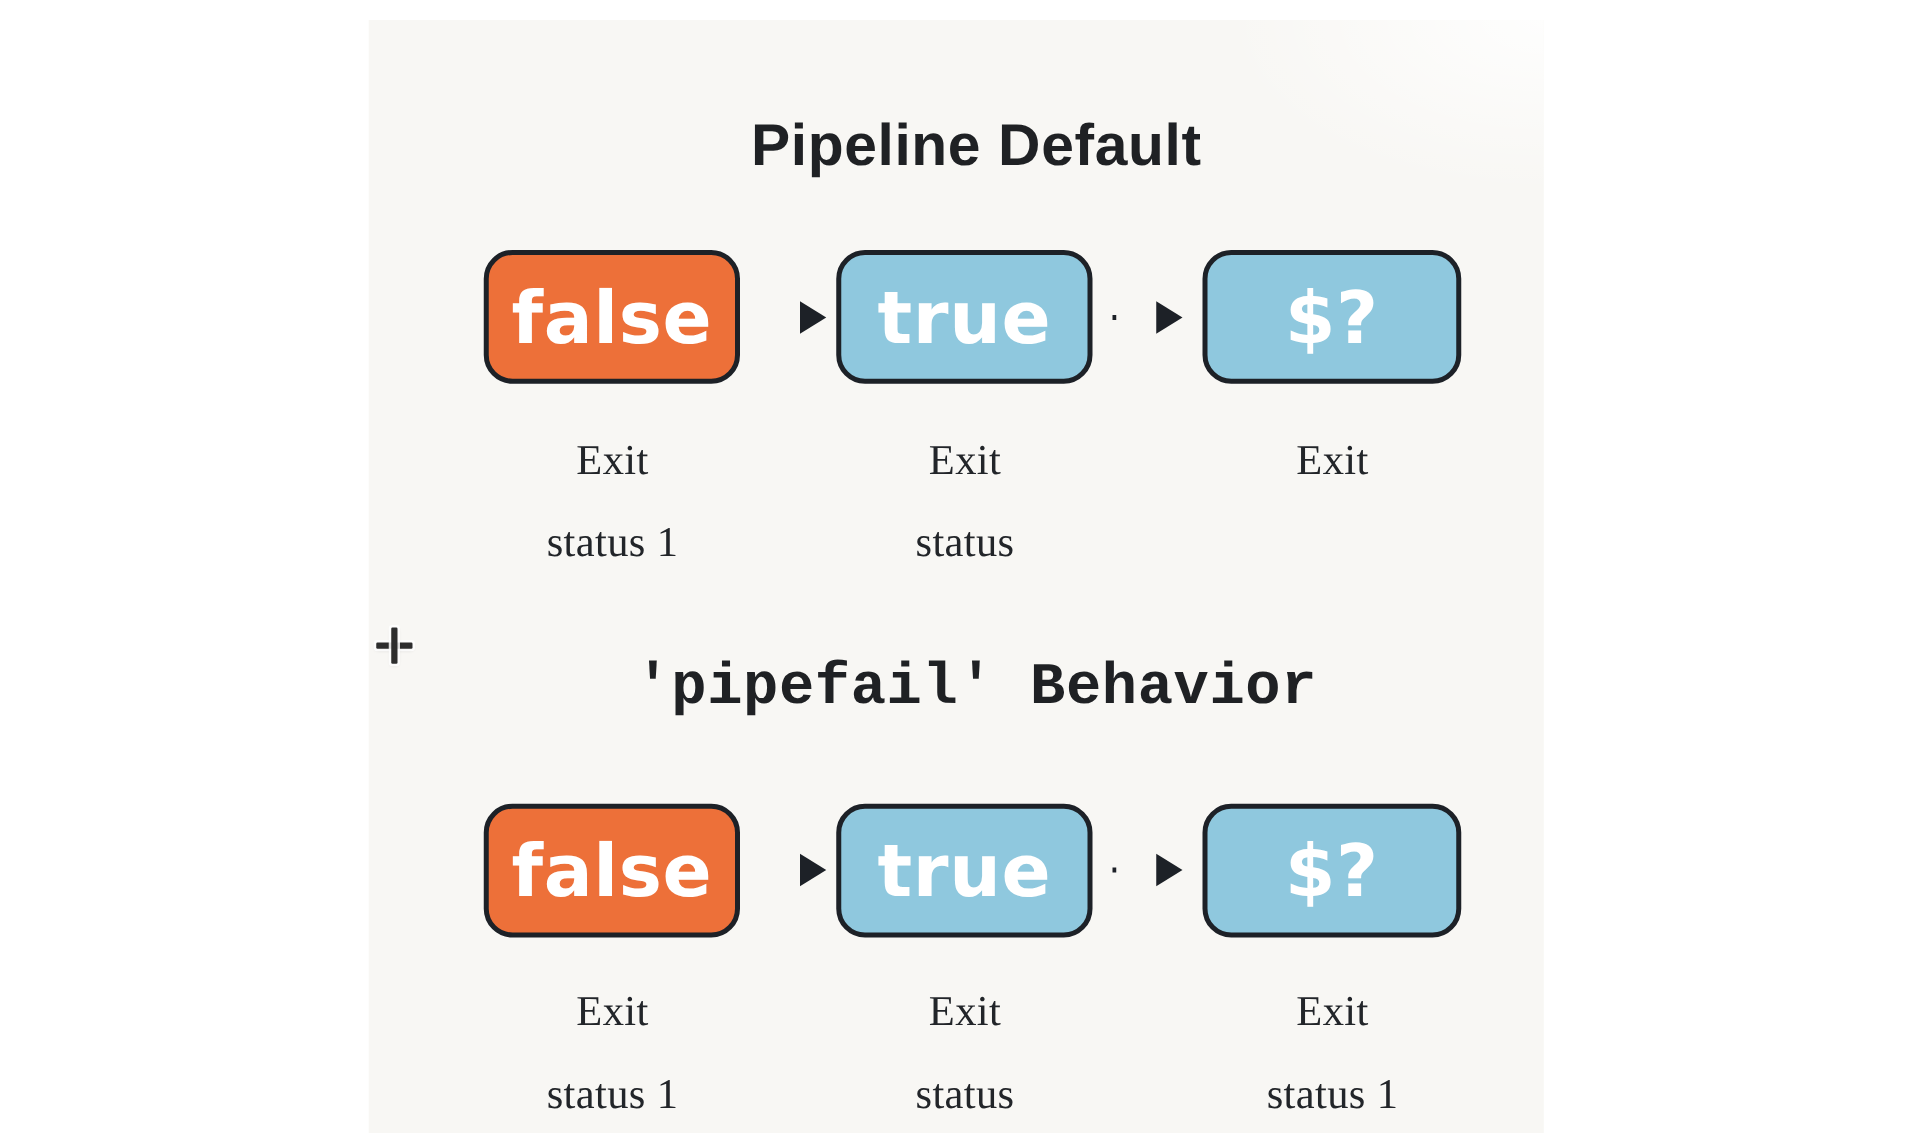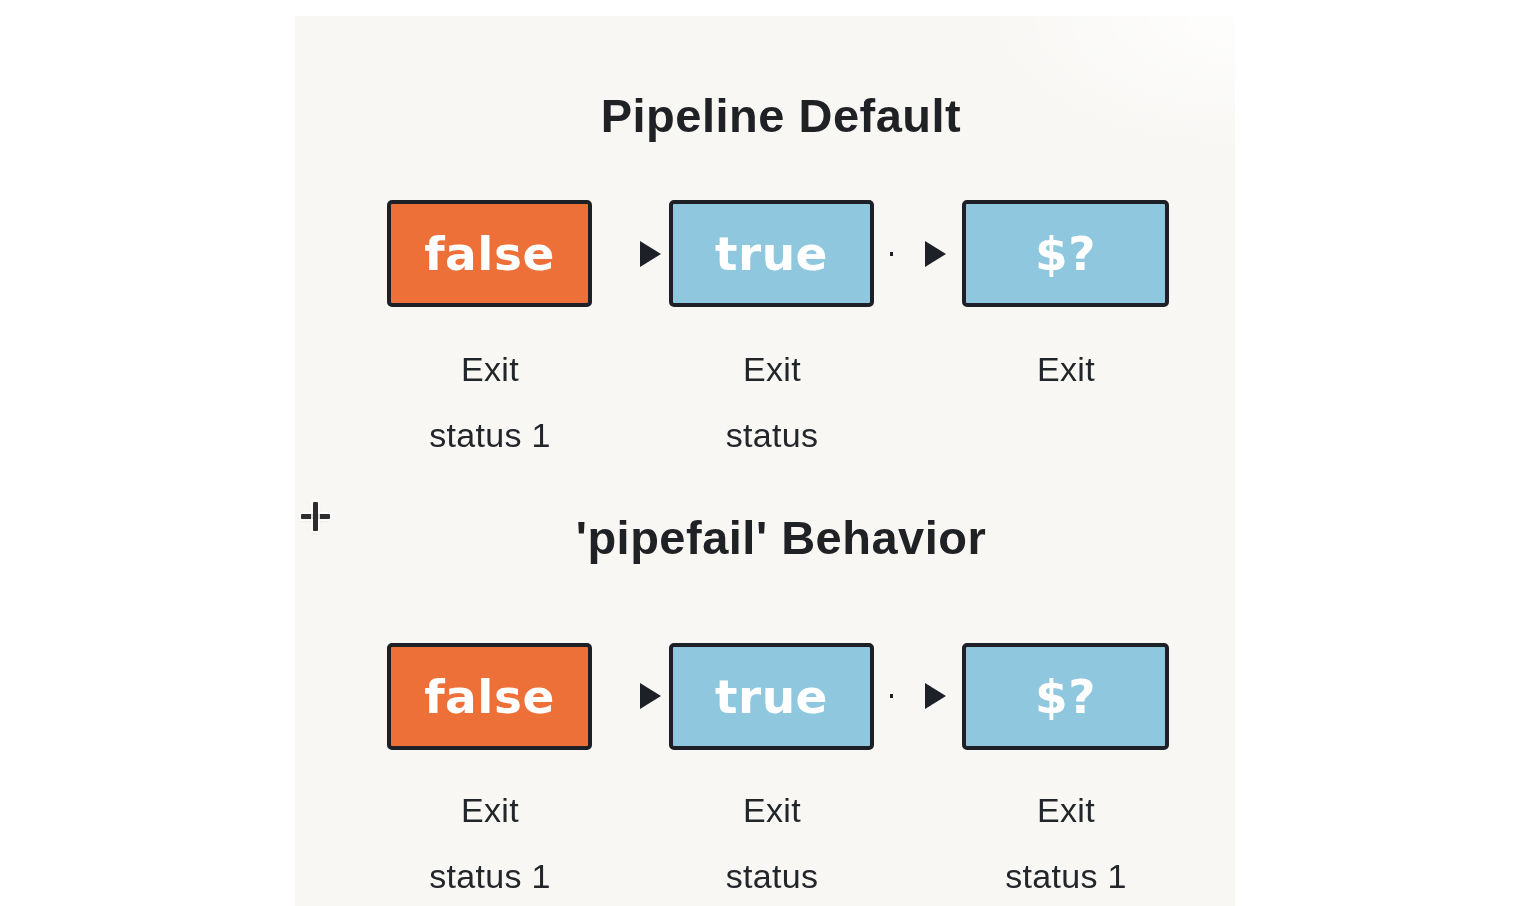--- a/index.html
+++ b/index.html
@@ -29,27 +29,27 @@
     text-align: center;
     font-size: 47px;
     font-weight: 700;
     letter-spacing: 0.5px;
     color: #1f2124;
   }
   .node {
     position: absolute;
     height: 107px;
     border: 4px solid #1d2127;
-    border-radius: 5px;
+    border-radius: 23px;
     display: flex;
     align-items: center;
     justify-content: center;
     color: #ffffff;
     font-family: "DejaVu Sans", "Liberation Sans", sans-serif;
-    font-size: 47px;
+    font-size: 58px;
     font-weight: 700;
     letter-spacing: 0.5px;
   }
   .arrow {
     position: absolute;
     height: 36px;
     display: flex;
     align-items: center;
   }
   .arrow-shaft {
@@ -65,20 +65,21 @@
   }
   .caption {
     position: absolute;
     width: 290px;
     text-align: center;
     font-size: 34px;
     font-weight: 500;
     line-height: 50px;
     color: #222529;
     letter-spacing: 0.3px;
+    font-family: Liberation Serif, serif;
   }
   
   .crosshair {
     position: absolute;
     left: 269px; top: 470px;
     width: 29px; height: 29px;
   }
   .crosshair .h {
     position: absolute;
     left: 0; top: 12px;
@@ -99,21 +100,21 @@
   .s1 .diagram-title { top: 56px; }
   .s1 .node-0 { left: 76px;  top: 168px; width: 205px; }
   .s1 .node-1 { left: 358px; top: 168px; width: 205px; }
   .s1 .node-2 { left: 651px; top: 168px; width: 207px; }
   .s1 .arrow-0 { left: 281px; top: 204px; width: 77px; }
   .s1 .arrow-1 { left: 563px; top: 204px; width: 88px; }
   .s1 .caption-0 { left: 34px;  top: 296px; }
   .s1 .caption-1 { left: 316px; top: 296px; }
   .s1 .caption-2 { left: 610px; top: 296px; }
   
-  .s2 .diagram-title { top: 478px; }
+  .s2 .diagram-title { top: 492px; font-family: Liberation Mono, monospace; }
   .s2 .node-0 { left: 76px;  top: 611px; width: 205px; }
   .s2 .node-1 { left: 358px; top: 611px; width: 205px; }
   .s2 .node-2 { left: 651px; top: 611px; width: 207px; }
   .s2 .arrow-0 { left: 281px; top: 646px; width: 77px; }
   .s2 .arrow-1 { left: 563px; top: 646px; width: 88px; }
   .s2 .caption-0 { left: 34px;  top: 737px; }
   .s2 .caption-1 { left: 316px; top: 737px; }
   .s2 .caption-2 { left: 610px; top: 737px; }
 </style>
 </head>

